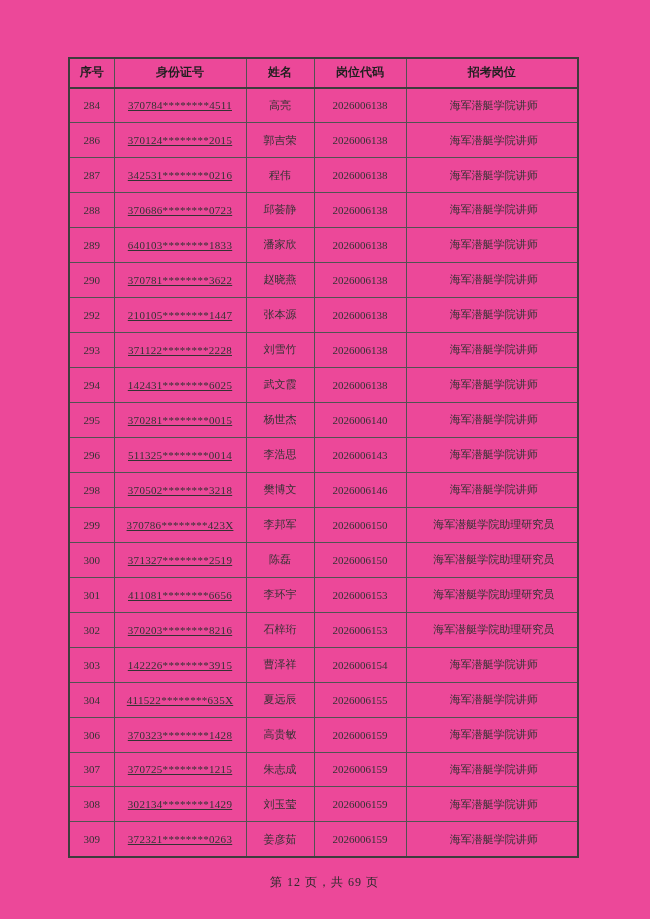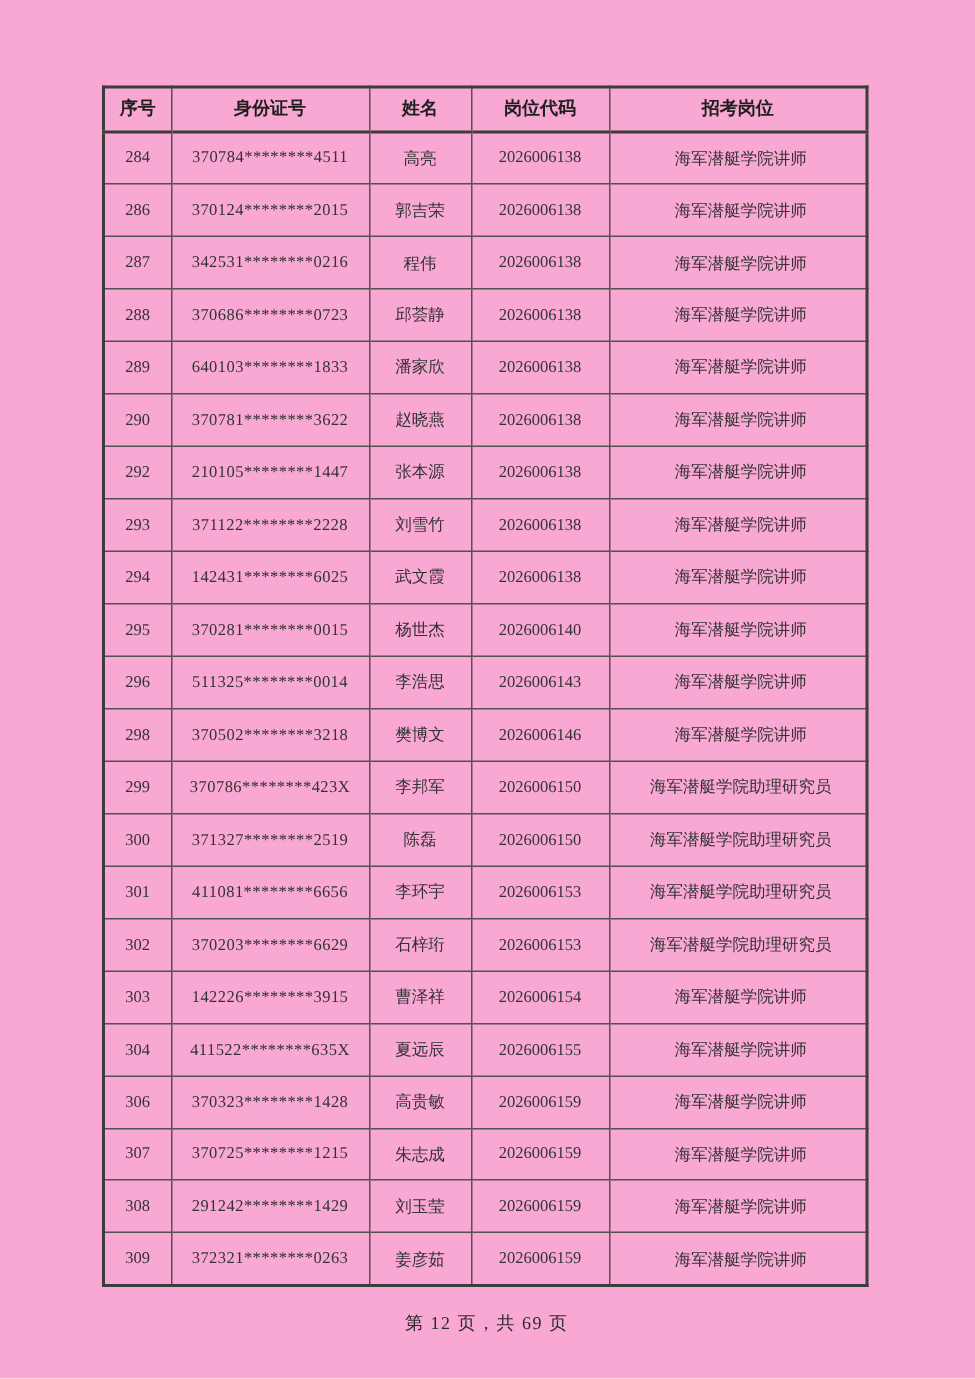--- a/index.html
+++ b/index.html
@@ -8,21 +8,21 @@
     height: 919px;
     background: #ffffff;
     font-family: "Liberation Serif", "DejaVu Serif", serif;
     color: #2f2f2f;
     overflow: hidden;
   }
   .page {
     position: relative;
     width: 650px;
     height: 919px;
-    background: #f9a8d4;
+    background: #ec4899;
   }
   table.roster {
     position: absolute;
     left: 68px;
     top: 57px;
     width: 509px;
     height: 801px;
     border-collapse: collapse;
     table-layout: fixed;
     border: 2px solid #3d3d3d;
@@ -42,20 +42,21 @@
     font-weight: bold;
     color: #1f1f1f;
     border-bottom: 2px solid #3d3d3d;
   }
   table.roster td.col-position {
     text-align: center;
     padding-left: 4px;
   }
   table.roster td.col-id {
     letter-spacing: 0.3px;
+    text-decoration: underline;
   }
   .footer {
     position: absolute;
     left: 0;
     top: 874px;
     width: 649px;
     text-align: center;
     font-size: 12px;
     color: #2b2b2b;
     letter-spacing: 1px;
@@ -184,21 +185,21 @@
         </tr>
         <tr>
           <td class="col-serial">301</td>
           <td class="col-id">411081********6656</td>
           <td class="col-name">李环宇</td>
           <td class="col-code">2026006153</td>
           <td class="col-position">海军潜艇学院助理研究员</td>
         </tr>
         <tr>
           <td class="col-serial">302</td>
-          <td class="col-id">370203********6629</td>
+          <td class="col-id">370203********8216</td>
           <td class="col-name">石梓珩</td>
           <td class="col-code">2026006153</td>
           <td class="col-position">海军潜艇学院助理研究员</td>
         </tr>
         <tr>
           <td class="col-serial">303</td>
           <td class="col-id">142226********3915</td>
           <td class="col-name">曹泽祥</td>
           <td class="col-code">2026006154</td>
           <td class="col-position">海军潜艇学院讲师</td>
@@ -219,21 +220,21 @@
         </tr>
         <tr>
           <td class="col-serial">307</td>
           <td class="col-id">370725********1215</td>
           <td class="col-name">朱志成</td>
           <td class="col-code">2026006159</td>
           <td class="col-position">海军潜艇学院讲师</td>
         </tr>
         <tr>
           <td class="col-serial">308</td>
-          <td class="col-id">291242********1429</td>
+          <td class="col-id">302134********1429</td>
           <td class="col-name">刘玉莹</td>
           <td class="col-code">2026006159</td>
           <td class="col-position">海军潜艇学院讲师</td>
         </tr>
         <tr>
           <td class="col-serial">309</td>
           <td class="col-id">372321********0263</td>
           <td class="col-name">姜彦茹</td>
           <td class="col-code">2026006159</td>
           <td class="col-position">海军潜艇学院讲师</td>

